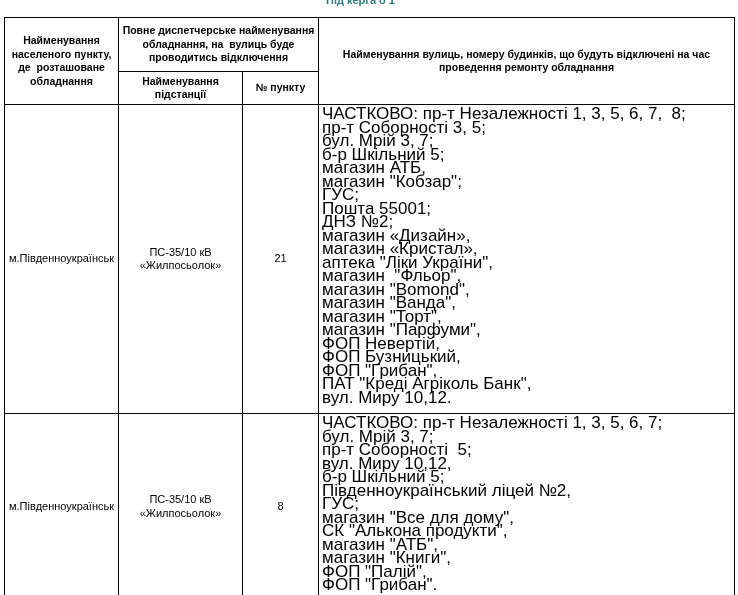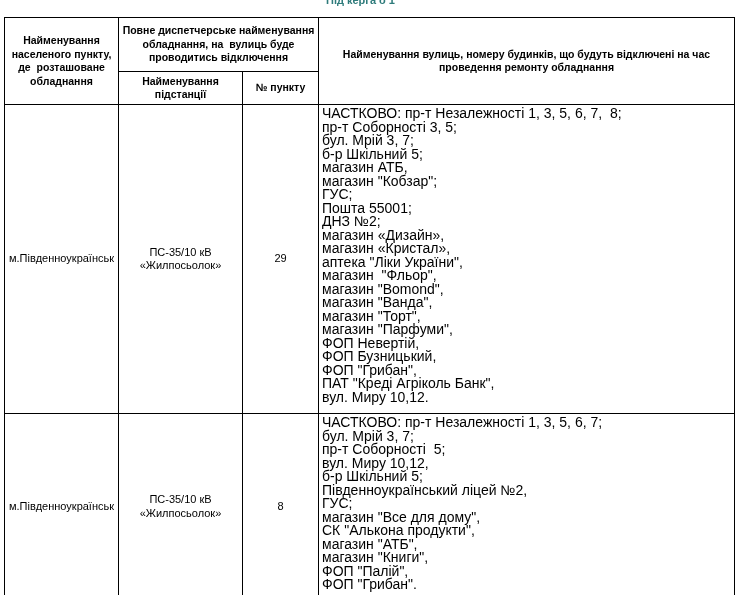--- a/index.html
+++ b/index.html
@@ -48,21 +48,21 @@
   }
   td.cell-center {
     font-size: 11px;
     line-height: 13.5px;
     text-align: center;
     vertical-align: middle;
     white-space: pre-wrap;
     padding: 1px 2px;
   }
   td.cell-streets {
-    font-size: 14px;
+    font-size: 17px;
     line-height: 13.5px;
     text-align: left;
     vertical-align: top;
     white-space: pre-wrap;
     padding: 2px 3px;
   }
   tr.h-top  { height: 54px; }
   tr.h-sub  { height: 33px; }
   tr.row-1  { height: 309px; }
   tr.row-2  { height: 186px; }
@@ -93,21 +93,21 @@
     </tr>
     <tr class="h-sub">
       <td class="th">Найменування
 підстанції</td>
       <td class="th">№ пункту</td>
     </tr>
     <tr class="row-1">
       <td class="cell-center">м.Південноукраїнськ</td>
       <td class="cell-center">ПС-35/10 кВ
 «Жилпосьолок»</td>
-      <td class="cell-center">29</td>
+      <td class="cell-center">21</td>
       <td class="cell-streets">ЧАСТКОВО: пр-т Незалежності 1, 3, 5, 6, 7,  8;
 пр-т Соборності 3, 5;
 бул. Мрій 3, 7;
 б-р Шкільний 5;
 магазин АТБ,
 магазин "Кобзар";
 ГУС;
 Пошта 55001;
 ДНЗ №2;
 магазин «Дизайн»,

